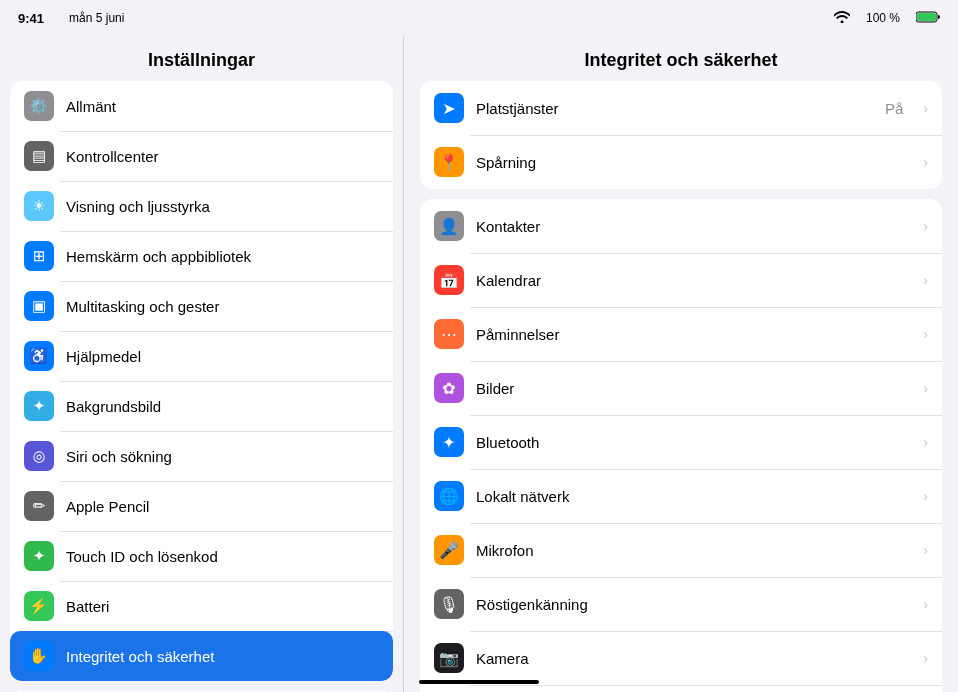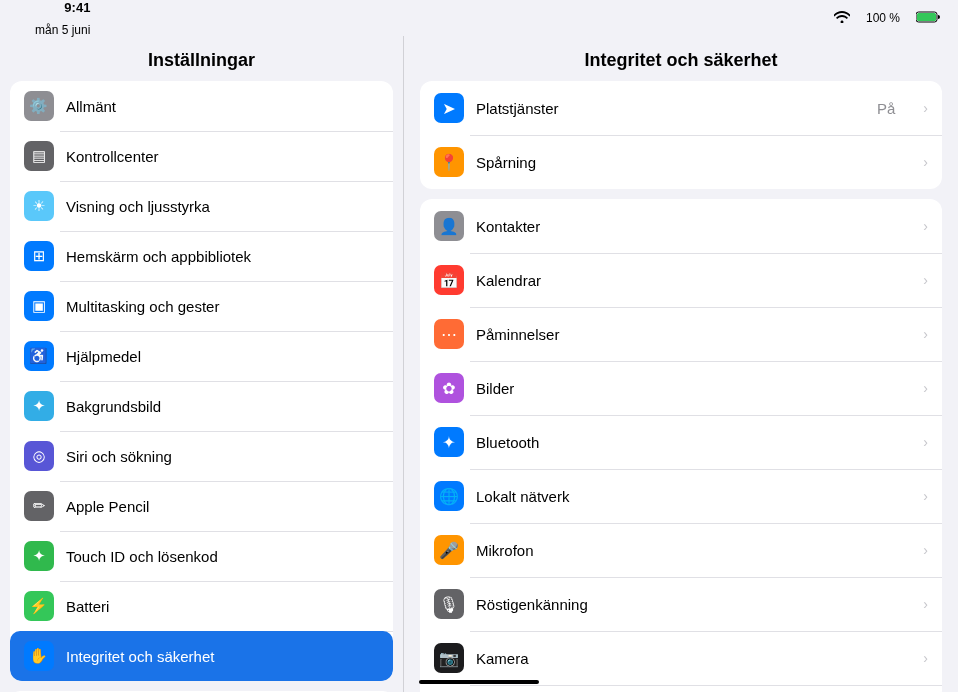--- a/index.html
+++ b/index.html
@@ -166,21 +166,21 @@
 
     .content-item-label {
       font-size: 15px;
       color: #000;
       flex: 1;
     }
 
     .content-item-value {
       font-size: 15px;
       color: #8e8e93;
-      margin-right: 16px;
+      margin-right: 8px;
       text-align: right;
     }
 
     .chevron {
       color: #c7c7cc;
       font-size: 14px;
     }
 
     .icon-img {
       width: 30px;
@@ -214,21 +214,21 @@
       width: 120px;
       height: 4px;
       background: #000;
       border-radius: 2px;
     }
   </style>
 </head>
 <body>
 
 <div class="status-bar">
-  <div style="display:flex;align-items:flex-end;gap:8px;flex-direction:column;">
+  <div style="display:flex;align-items:center;gap:8px;">
     <span class="time">9:41</span>
     <span class="date">mån 5 juni</span>
   </div>
   <div class="right-icons">
     <span>
       <svg width="16" height="12" viewBox="0 0 16 12" fill="none">
         <path d="M8 9.5C8.83 9.5 9.5 10.17 9.5 11S8.83 12.5 8 12.5 6.5 11.83 6.5 11 7.17 9.5 8 9.5Z" fill="#000"></path>
         <path d="M8 6C9.9 6 11.6 6.8 12.8 8.1L14 6.8C12.4 5.1 10.3 4 8 4S3.6 5.1 2 6.8L3.2 8.1C4.4 6.8 6.1 6 8 6Z" fill="#000"></path>
         <path d="M8 2C11 2 13.7 3.3 15.5 5.5L16.7 4.2C14.6 1.6 11.5 0 8 0S1.4 1.6-.7 4.2L.5 5.5C2.3 3.3 5 2 8 2Z" fill="#000"></path>
       </svg>

